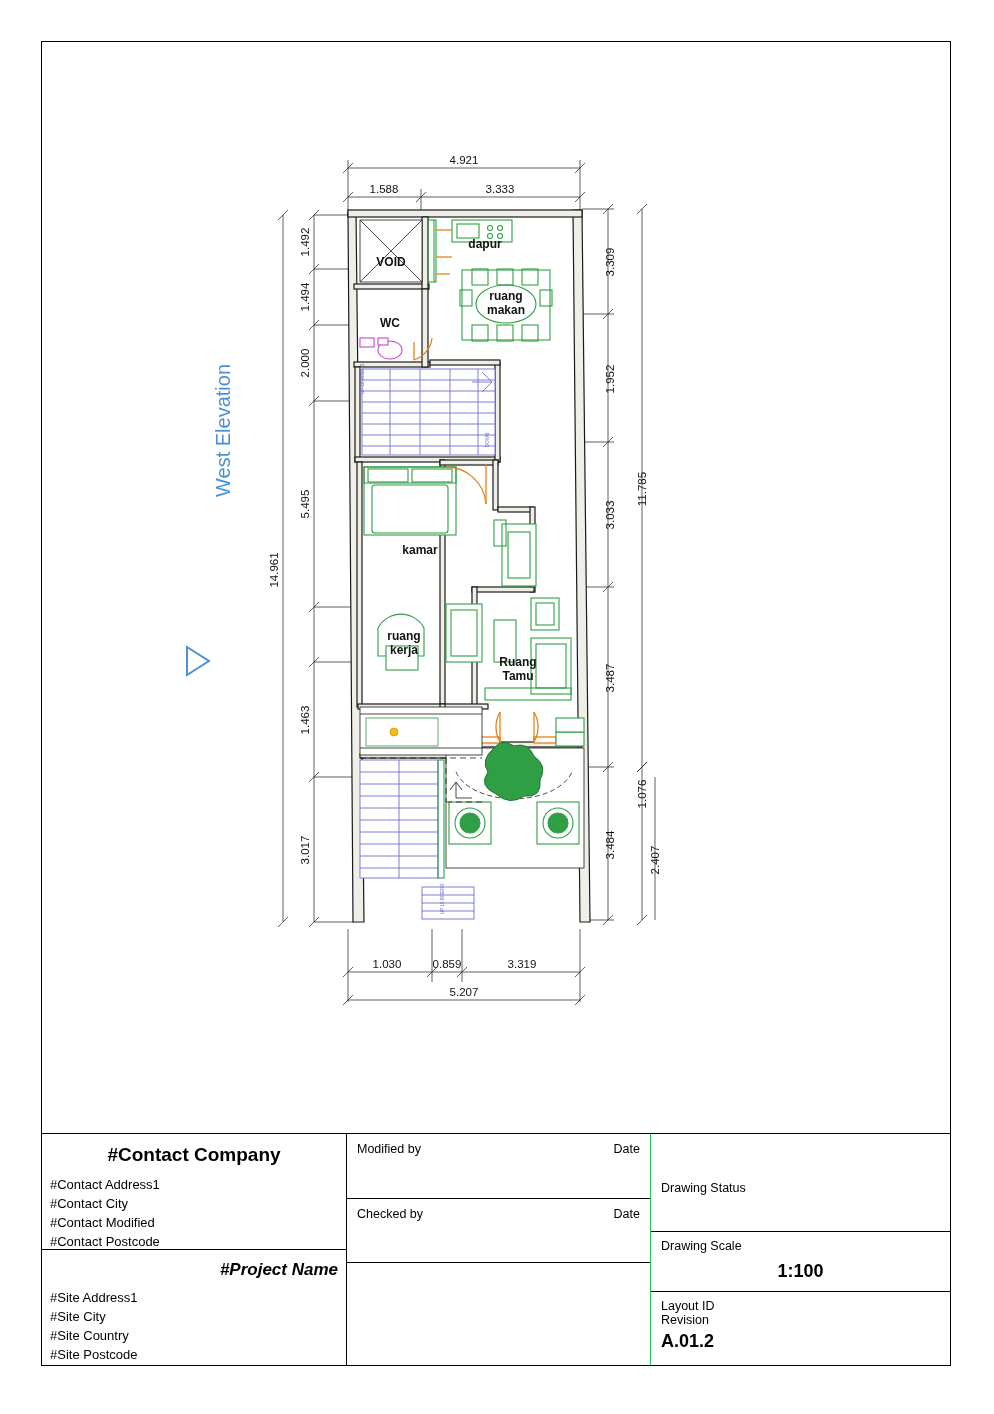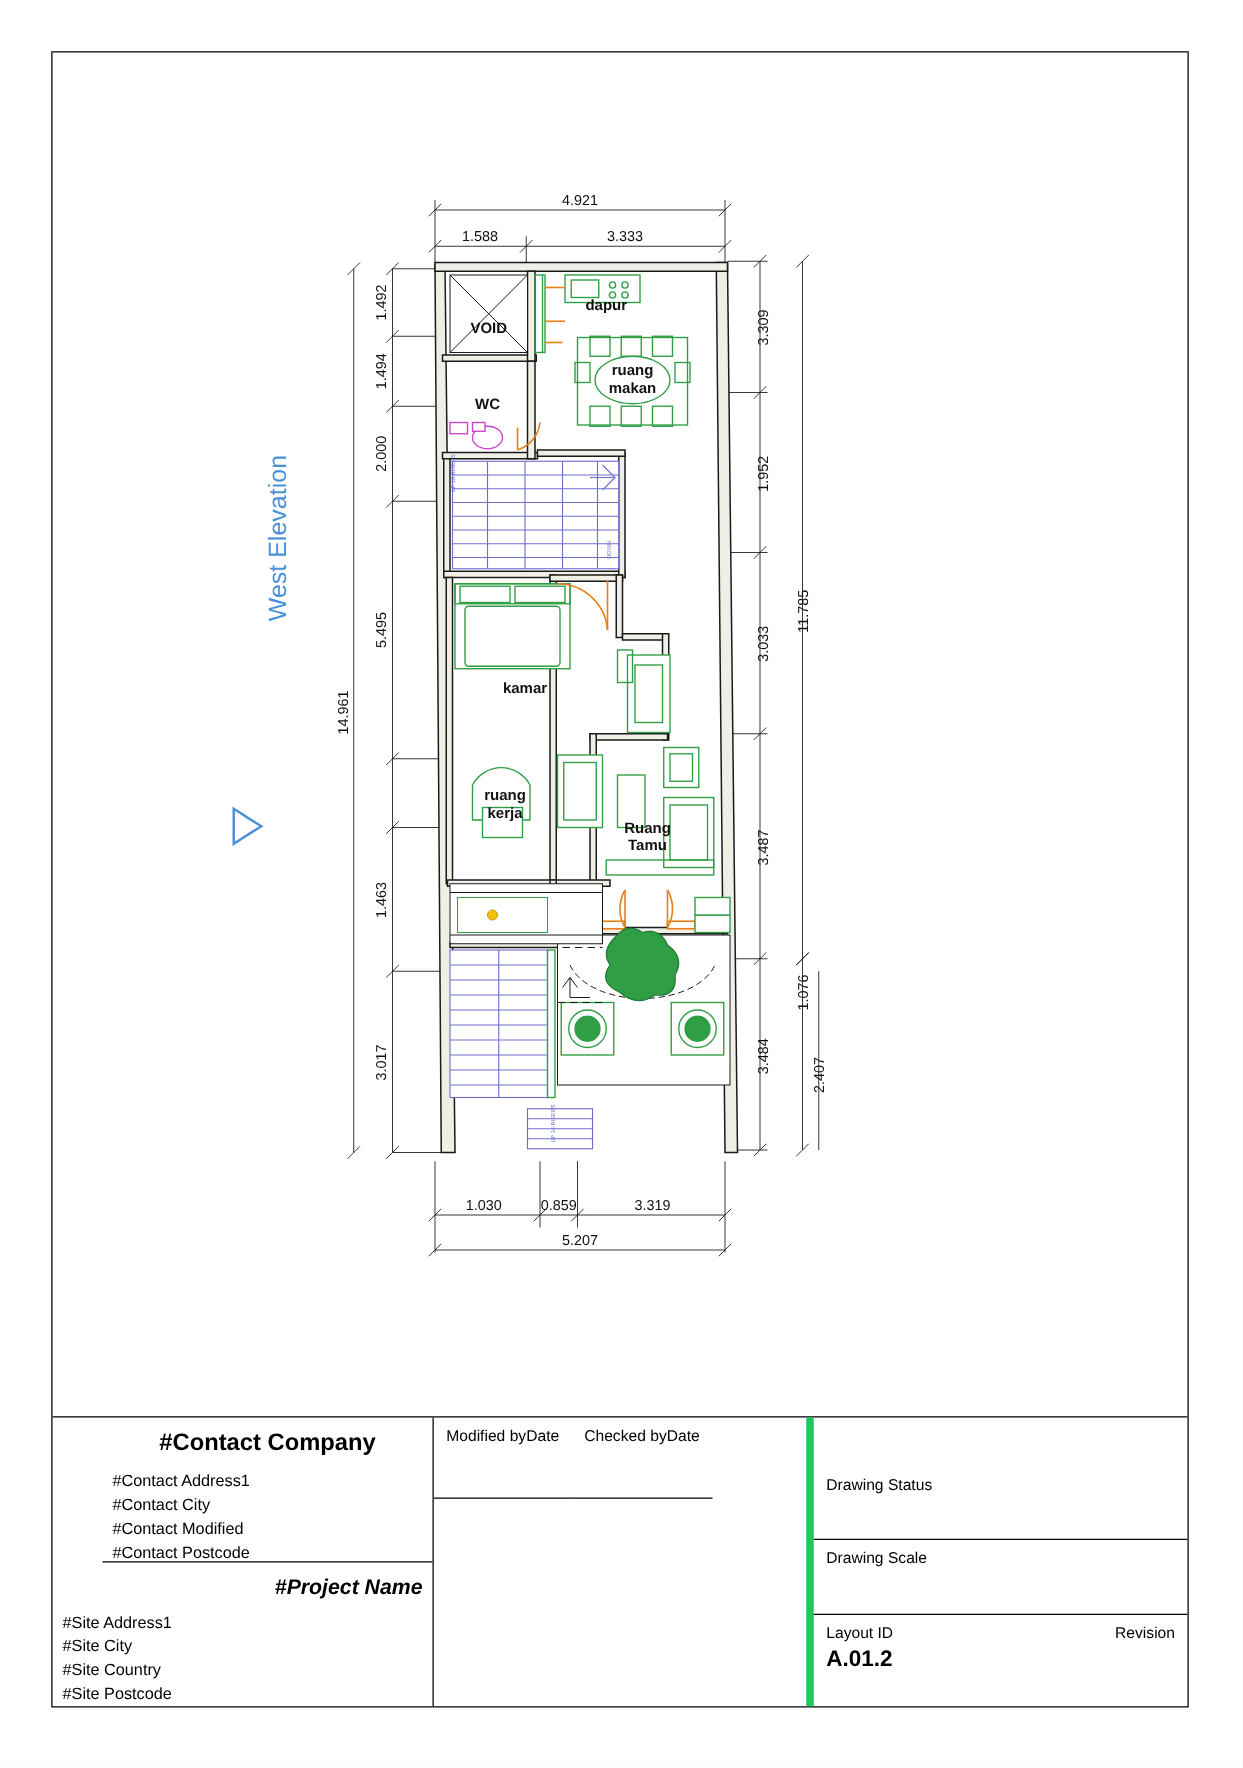--- a/index.html
+++ b/index.html
@@ -11,35 +11,35 @@
     position:absolute;left:41px;top:41px;width:910px;height:1325px;
     border:1px solid #000;background:#fff;box-sizing:border-box;
   }
   
   .titleblock{
     position:absolute;left:0;bottom:0;width:100%;height:232px;box-sizing:border-box;
     border-top:1px solid #000;display:flex;
   }
   .tb-col{box-sizing:border-box;height:100%;position:relative;}
   .tb-left{width:305px;border-right:1px solid #000;display:flex;flex-direction:column;}
-  .tb-mid{width:304px;border-right:6px solid #22c55e;display:flex;flex-direction:row;}
+  .tb-mid{width:304px;border-right:1px solid #22c55e;display:flex;flex-direction:column;}
   .tb-right{flex:1;display:flex;flex-direction:column;}
   .tb-cell{box-sizing:border-box;position:relative;}
   .tb-sep{border-bottom:1px solid #000;}
   .company-block{padding:10px 8px 6px 8px;}
   .company-name{font-size:19px;font-weight:bold;text-align:center;margin-bottom:9px;}
   .addr{font-size:13px;line-height:19px;}
   .project-block{padding:10px 8px 6px 8px;}
   .project-name{font-size:17px;font-weight:bold;text-align:right;margin-bottom:8px;font-style:italic;}
   .mid-cell{padding:8px 10px;display:flex;justify-content:space-between;align-items:flex-start;}
   .right-cell{padding:7px 10px;}
   .small-lab{font-size:12.5px;}
   .big-val{font-size:18px;font-weight:bold;text-align:center;margin-top:8px;}
   .big-val.left{text-align:left;margin-top:4px;}
-  .right-row{display:flex;justify-content:space-between;}
+  .right-row{display:flex;justify-content:space-between;flex-direction:column;}
   
   .drawing{position:absolute;left:0;top:0;right:0;height:1093px;}
   svg{display:block;}
   .elev-label{
     position:absolute;left:170px;top:455px;color:#4a90d9;font-size:20px;
     transform:rotate(-90deg);transform-origin:left top;white-space:nowrap;
   }
 </style>
 </head>
 <body>
@@ -376,21 +376,21 @@
         </g>
         <path class="thin" d="M414 740 L414 756 L430 756"></path>
         <path class="thin" d="M408 748 L414 740 L420 748"></path>
 
       </svg>
     </div>
 
     <div class="titleblock">
 
       <div class="tb-col tb-left">
-        <div class="tb-cell tb-sep company-block" style="height:50%;margin-left:40px;">
+        <div class="tb-cell tb-sep company-block" style="height:50%;">
           <div class="company-name">#Contact Company</div>
           <div class="addr">#Contact Address1</div>
           <div class="addr">#Contact City</div>
           <div class="addr">#Contact Modified</div>
           <div class="addr">#Contact Postcode</div>
         </div>
         <div class="tb-cell project-block" style="height:50%;">
           <div class="project-name">#Project Name</div>
           <div class="addr">#Site Address1</div>
           <div class="addr">#Site City</div>
@@ -411,20 +411,21 @@
         <div class="tb-cell" style="height:44%;"></div>
       </div>
 
       <div class="tb-col tb-right">
         <div class="tb-cell tb-sep right-cell" style="height:25%;margin-top:40px;">
           <div class="small-lab">Drawing Status</div>
           <div class="big-val"></div>
         </div>
         <div class="tb-cell tb-sep right-cell" style="height:26%;">
           <div class="small-lab">Drawing Scale</div>
+          <div class="big-val">1:100</div>
         </div>
         <div class="tb-cell right-cell" style="height:22%;">
           <div class="right-row">
             <span class="small-lab">Layout ID</span>
             <span class="small-lab">Revision</span>
           </div>
           <div class="big-val left">A.01.2</div>
         </div>
       </div>
 

